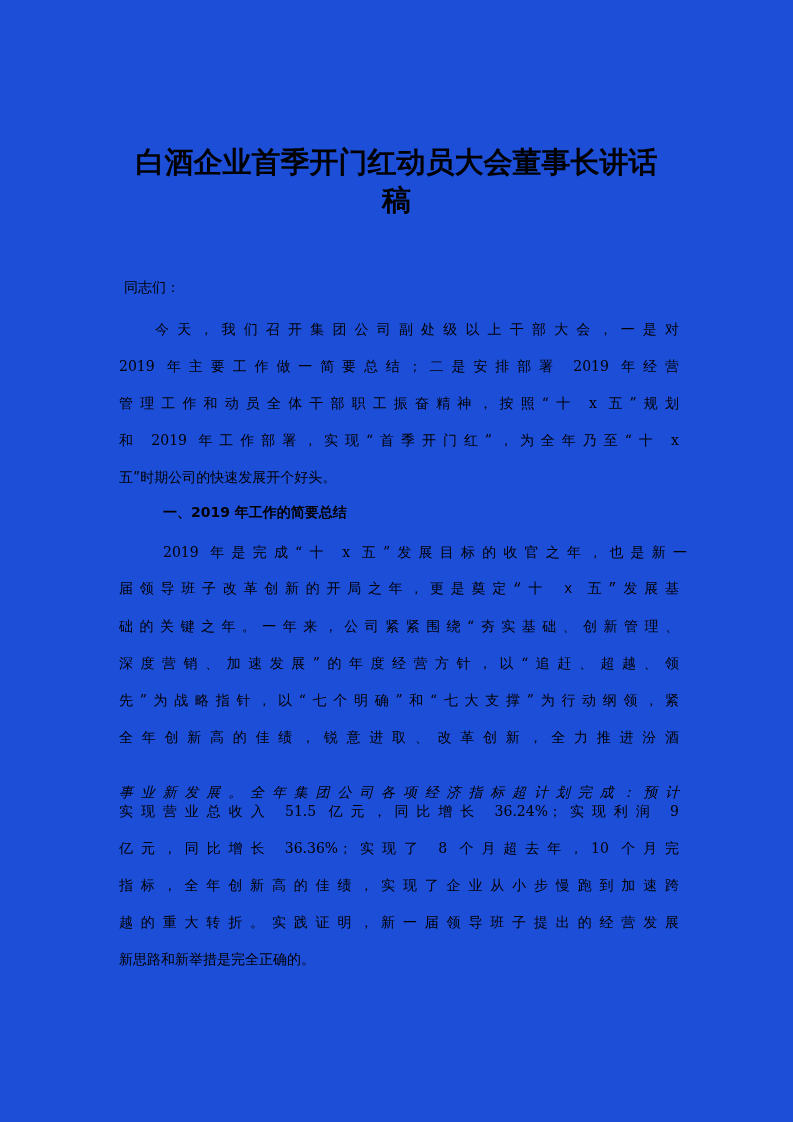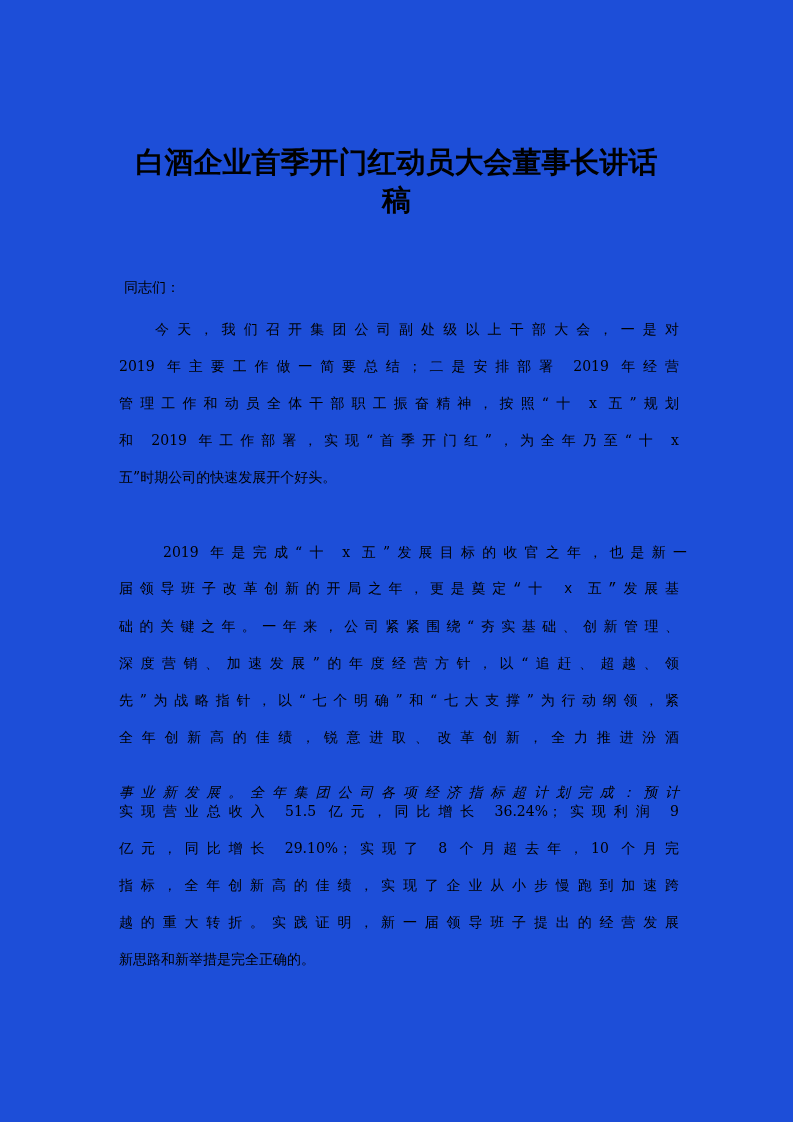--- a/index.html
+++ b/index.html
@@ -71,30 +71,31 @@
   <p class="line last" style="top:275px; left:124px;">同志们：</p>
 
   <div>
     <p class="line indent" style="top:317px;">今天，我们召开集团公司副处级以上干部大会，一是对</p>
     <p class="line" style="top:354px;">2019 年主要工作做一简要总结；二是安排部署 2019 年经营</p>
     <p class="line" style="top:391px;">管理工作和动员全体干部职工振奋精神，按照“十 x 五”规划</p>
     <p class="line" style="top:428px;">和 2019 年工作部署，实现“首季开门红”，为全年乃至“十 x</p>
     <p class="line last" style="top:465px;">五”时期公司的快速发展开个好头。</p>
   </div>
 
+  <p class="line indent heading" style="top:500px; left:163px;">一、2019 年工作的简要总结</p>
 
   <div>
     <p class="line indent" style="top:540px;margin-left:8px;">2019 年是完成“十 x 五”发展目标的收官之年，也是新一</p>
     <p class="line" style="top:577px;font-family:Liberation Mono, monospace;">届领导班子改革创新的开局之年，更是奠定“十 x 五”发展基</p>
     <p class="line" style="top:614px;">础的关键之年。一年来，公司紧紧围绕“夯实基础、创新管理、</p>
     <p class="line" style="top:651px;">深度营销、加速发展”的年度经营方针，以“追赶、超越、领</p>
     <p class="line" style="top:688px;">先”为战略指针，以“七个明确”和“七大支撑”为行动纲领，紧</p>
     <p class="line" style="top:725px;">全年创新高的佳绩，锐意进取、改革创新，全力推进汾酒</p>
     <p class="line" style="top:780px;font-style:italic;">事业新发展。全年集团公司各项经济指标超计划完成：预计</p>
     <p class="line" style="top:799px;">实现营业总收入 51.5 亿元，同比增长 36.24%；实现利润 9</p>
-    <p class="line" style="top:836px;">亿元，同比增长 29.10%；实现了 8 个月超去年，10 个月完</p>
+    <p class="line" style="top:836px;">亿元，同比增长 36.36%；实现了 8 个月超去年，10 个月完</p>
     <p class="line" style="top:873px;">指标，全年创新高的佳绩，实现了企业从小步慢跑到加速跨</p>
     <p class="line" style="top:910px;">越的重大转折。实践证明，新一届领导班子提出的经营发展</p>
     <p class="line last" style="top:947px;">新思路和新举措是完全正确的。</p>
   </div>
 
 
 </div>
 
 </body></html>

